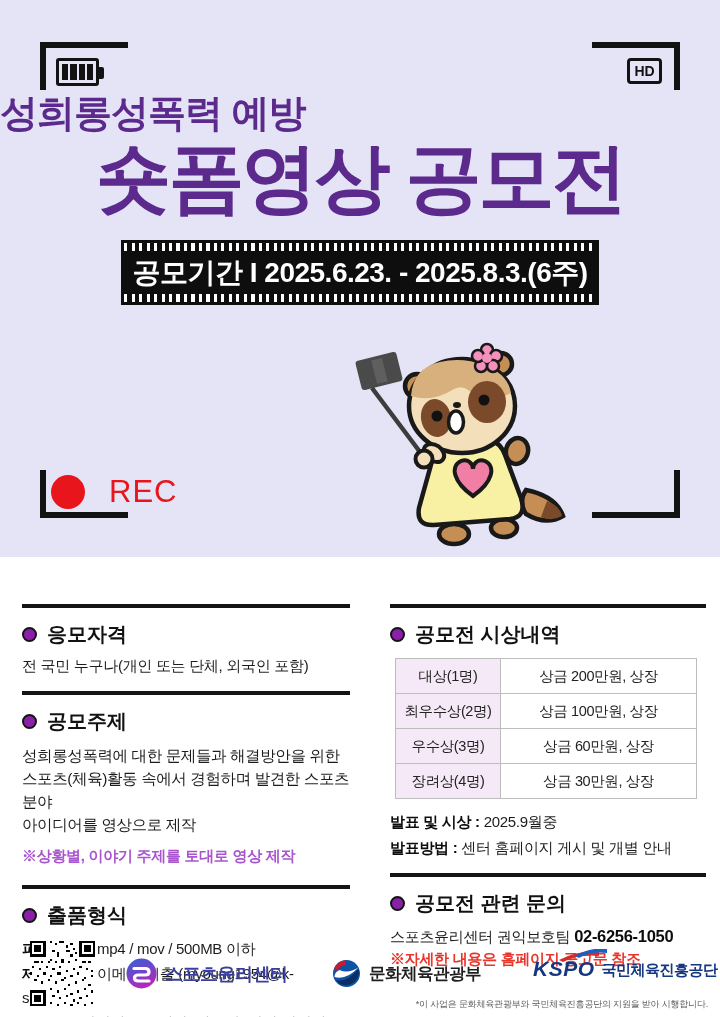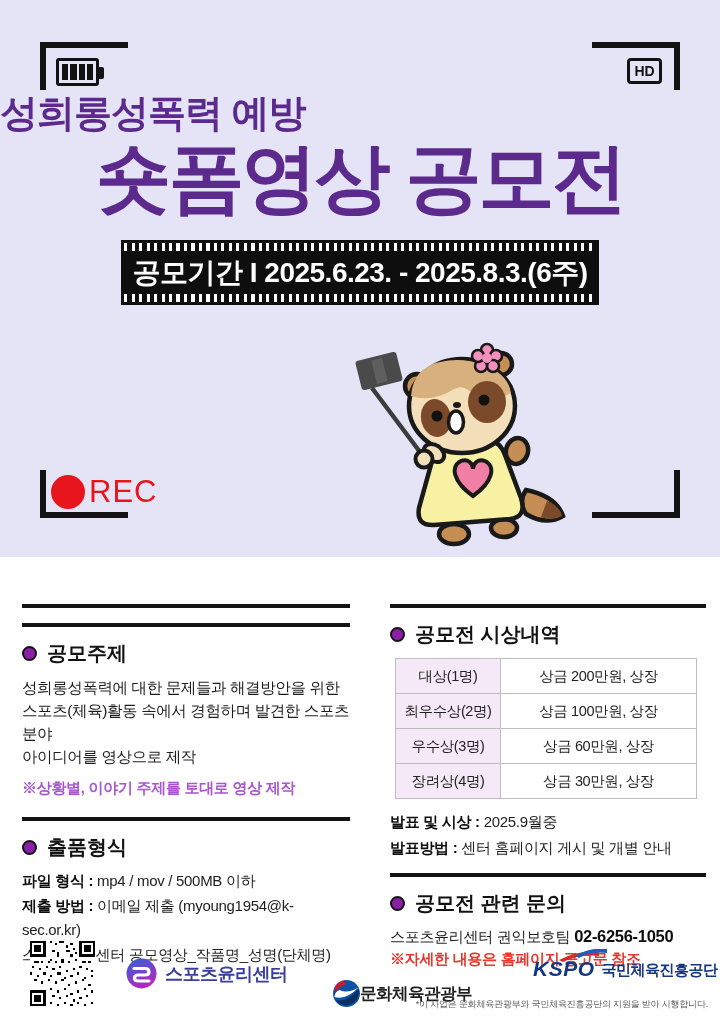--- a/index.html
+++ b/index.html
@@ -27,21 +27,21 @@
   .subtitle{position:absolute;left:0;top:88px;width:100%;
     font-size:38px;font-weight:800;color:var(--c-purple);letter-spacing:-1px;}
   .title{position:absolute;left:0;top:128px;width:100%;text-align:center;
     font-size:76px;font-weight:900;color:var(--c-purple);letter-spacing:-3px;}
   .film-strip{position:absolute;left:121px;top:240px;width:478px;height:65px;background:#0e0e0e;
     display:flex;align-items:center;justify-content:center;}
   .film-strip:before,.film-strip:after{content:"";position:absolute;left:3px;right:3px;height:8px;
     background:repeating-linear-gradient(90deg,#fff 0 3px,#0e0e0e 3px 7.5px);}
   .film-strip:before{top:3px;} .film-strip:after{bottom:3px;}
   .period{color:#fff;font-size:28px;font-weight:700;letter-spacing:-0.5px;padding-top:1px;}
-  .rec{position:absolute;left:51px;top:474px;display:flex;align-items:center;gap:4px;}
+  .rec{position:absolute;left:51px;top:474px;display:flex;align-items:center;gap:24px;}
   .rec-dot{width:34px;height:34px;border-radius:50%;background:var(--c-red);}
   .rec-label{font-size:31px;color:var(--c-red);font-weight:500;letter-spacing:1px;}
   .mascot{position:absolute;left:350px;top:338px;}
   
   .col{position:absolute;}
   .col-left{left:22px;top:604px;width:328px;}
   .col-right{left:390px;top:604px;width:316px;}
   .divider{height:4px;background:#141414;}
   .sec-head{display:flex;align-items:center;gap:10px;margin-top:13px;font-size:20px;font-weight:800;}
   .bullet{width:15px;height:15px;border-radius:50%;background:#8a1fa8;border:2.5px solid #141414;flex:0 0 auto;}
@@ -58,21 +58,21 @@
   .ann-line b{color:#0d0d0d;}
   .method-line{margin-top:7px;}
   .contact-line{margin-top:10px;font-size:15px;color:#1c1c1c;letter-spacing:-0.3px;}
   .contact-line b{font-size:16.5px;color:#0d0d0d;}
   .note-red{margin-top:3px;font-size:15px;font-weight:700;color:#e8362c;letter-spacing:-0.3px;}
   
   .qr{position:absolute;left:30px;top:941px;width:65px;height:65px;}
   .logo{position:absolute;display:flex;align-items:center;}
   .logo-ethics{left:126px;top:958px;gap:8px;}
   .logo-ethics .lbl{font-size:18px;font-weight:800;color:var(--c-ethics-blue);letter-spacing:-0.5px;}
-  .logo-mcst{left:333px;top:960px;margin-top:20px;}
+  .logo-mcst{left:333px;top:960px;gap:9px;}
   .logo-mcst .lbl{font-size:16.5px;font-weight:700;color:#1e1e1e;letter-spacing:-0.5px;}
   .logo-kspo{left:533px;top:957px;gap:7px;align-items:flex-end;}
   .kspo-word{position:relative;font-size:21px;font-weight:900;font-style:italic;color:var(--c-kspo-navy);letter-spacing:0.5px;}
   .kspo-word svg{position:absolute;left:26px;top:-8px;}
   .logo-kspo .lbl{font-size:15px;font-weight:800;color:var(--c-kspo-navy);letter-spacing:-0.5px;padding-bottom:1px;}
   .disclaimer{position:absolute;right:12px;top:998px;font-size:9px;color:#5a5a5a;letter-spacing:-0.2px;}
 </style>
 </head>
 <body>
 
@@ -136,20 +136,27 @@
       </g>
       <circle cx="137" cy="20" r="5" fill="#f590ba"></circle>
       <ellipse cx="84" cy="115" rx="11" ry="8" fill="#f3dfba" stroke="#191919" stroke-width="4" transform="rotate(35 84 115)"></ellipse>
       <circle cx="74" cy="121" r="8.5" fill="#f3dfba" stroke="#191919" stroke-width="4"></circle>
     </svg>
   </div>
 
   <div class="col col-left">
     <div class="divider"></div>
 
+    <div>
+      <div class="sec-head">
+        <span class="bullet"></span>
+        <span>응모자격</span>
+      </div>
+      <div class="body-txt">전 국민 누구나(개인 또는 단체, 외국인 포함)</div>
+    </div>
 
     <div class="divider mt-div1"></div>
 
     <div>
       <div class="sec-head">
         <span class="bullet"></span>
         <span>공모주제</span>
       </div>
       <div class="theme-lines">
         <div>성희롱성폭력에 대한 문제들과 해결방안을 위한</div>

